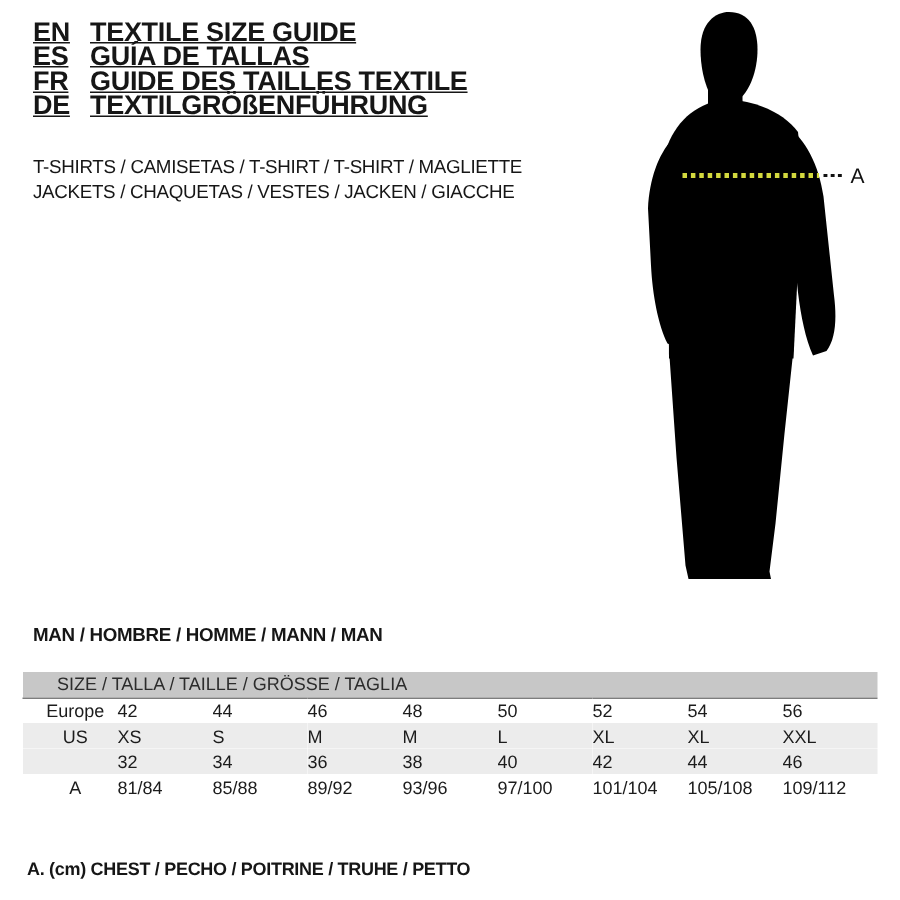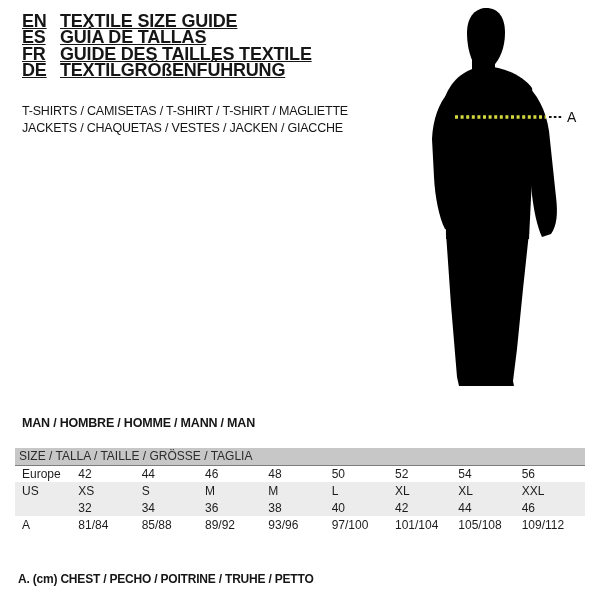--- a/index.html
+++ b/index.html
@@ -50,26 +50,26 @@
     border-collapse:collapse;table-layout:fixed;
     font-size:12px;color:#1c1c1c;
   }
   .size-table td{
     height:17px;padding:0;
     vertical-align:middle;
     white-space:nowrap;overflow:hidden;
   }
   .size-table .header-row td{
     background:var(--header-bg);
-    text-align:left;padding-left:4px;
+    text-align:left;padding-left:23px;
     color:#2c2c2c;
     border-bottom:1px solid #7d7d7d;
   }
   .size-table .row-label{
-    text-align:left;padding-left:7px;width:62px;margin-left:20px;
+    text-align:center;padding-left:7px;width:62px;margin-left:20px;
   }
   .size-table tr.shaded td{background:var(--alt-row-bg);}
   .footnote{
     position:absolute;left:18px;top:572px;
     font-weight:700;font-size:12px;letter-spacing:-0.2px;color:#161616;
   }
 </style>
 </head>
 <body>
 

